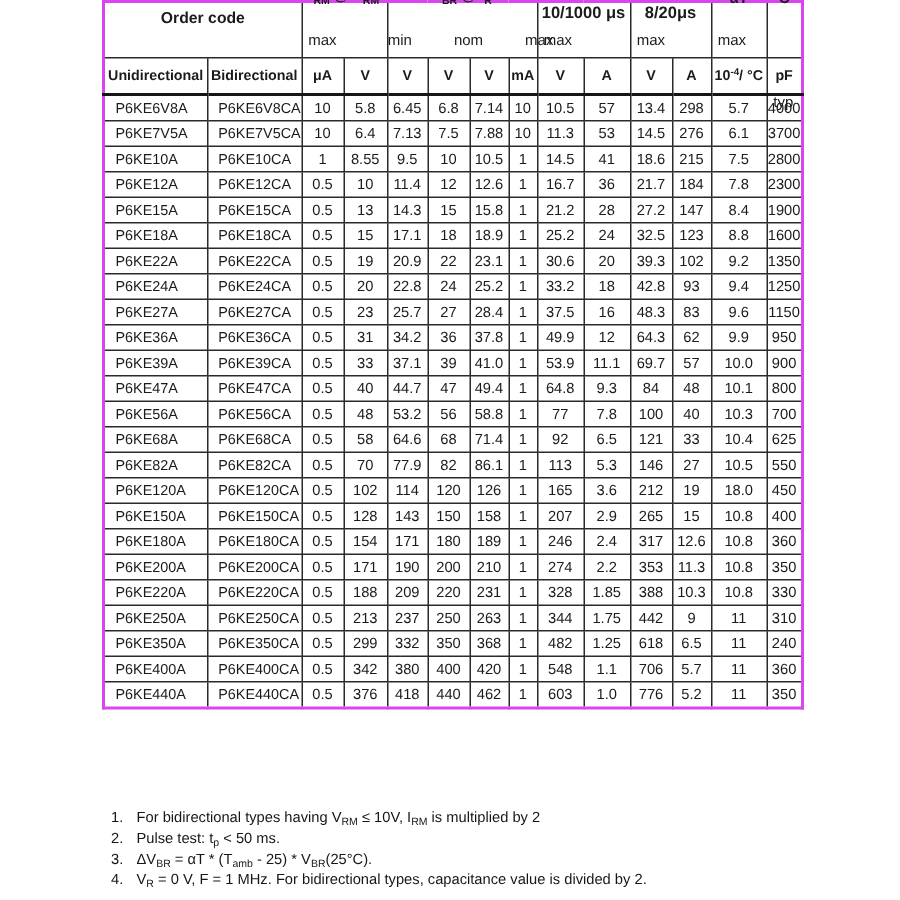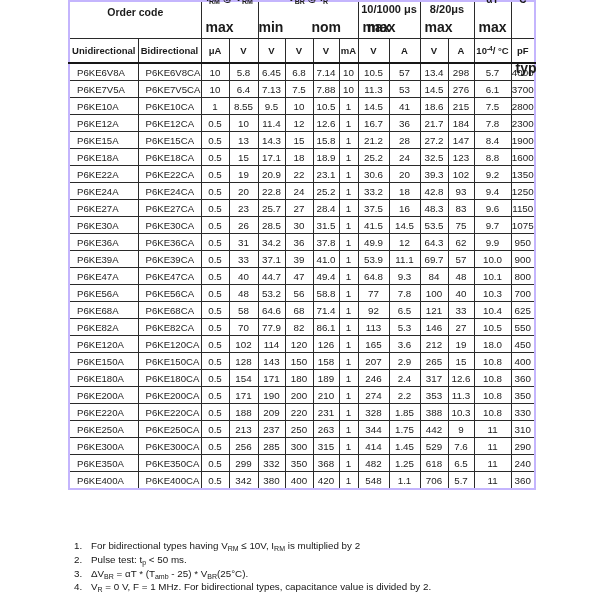--- a/index.html
+++ b/index.html
@@ -10,21 +10,21 @@
     font-family: "Liberation Sans", sans-serif;
     color: #1b1b1b;
   }
   #page { position: absolute; top: 0; left: 0; width: 600px; height: 600px; }
 
   table.ds {
     position: absolute; left: 68px; top: 0;
     border-collapse: collapse;
     table-layout: fixed;
     width: 466px;
-    border: 2px solid #c4b5fd;
+    border: 2px solid #d946ef;
     padding-left: 44px;
   }
   table.ds td { border: 1px solid #2a2a2a; padding: 0; }
 
   
   tr.grp-row td { height: 36px; position: relative; vertical-align: top; overflow: visible; }
   .order-label {
     position: absolute; top: 4px; left: 0; right: 0;
     text-align: center; font-weight: bold; font-size: 10.5px;
   }
@@ -33,21 +33,21 @@
     font-weight: bold; font-size: 10px; line-height: 12px; white-space: nowrap;
   }
   .g-l1.deep { top: -10px; }
   .g-l1.shallow { top: -8px; }
   .g-l2 {
     position: absolute; top: 0; left: 0; right: 0; text-align: center;
     font-weight: bold; font-size: 11px; line-height: 14px; white-space: nowrap;
   }
   .g-subrow {
     position: absolute; top: 19px; left: 0; right: 0;
-    display: flex; font-weight: bold; font-size: 14px; line-height: 13px; gap: 28px;
+    display: flex; font-weight: normal; font-size: 10px; line-height: 13px; gap: 28px;
   }
   .g-sub { box-sizing: border-box; }
   .g-sub.left { text-align: left; padding-left: 4px; }
   .g-sub.center { text-align: right; }
 
   
   tr.units-row td {
     height: 23px; text-align: center; vertical-align: middle;
     font-weight: bold; font-size: 9.5px;
     border-bottom: 2px solid #161616;
@@ -300,36 +300,20 @@
           <td>28.4</td>
           <td>1</td>
           <td>37.5</td>
           <td>16</td>
           <td>48.3</td>
           <td>83</td>
           <td>9.6</td>
           <td>1150</td>
         </tr>
         <tr class="data-row">
-          <td class="part">P6KE30A</td>
-          <td class="part">P6KE30CA</td>
-          <td>0.5</td>
-          <td>26</td>
-          <td>28.5</td>
-          <td>30</td>
-          <td>31.5</td>
-          <td>1</td>
-          <td>41.5</td>
-          <td>14.5</td>
-          <td>53.5</td>
-          <td>75</td>
-          <td>9.7</td>
-          <td>1075</td>
-        </tr>
-        <tr class="data-row">
           <td class="part">P6KE36A</td>
           <td class="part">P6KE36CA</td>
           <td>0.5</td>
           <td>31</td>
           <td>34.2</td>
           <td>36</td>
           <td>37.8</td>
           <td>1</td>
           <td>49.9</td>
           <td>12</td>
@@ -508,36 +492,20 @@
           <td>263</td>
           <td>1</td>
           <td>344</td>
           <td>1.75</td>
           <td>442</td>
           <td>9</td>
           <td>11</td>
           <td>310</td>
         </tr>
         <tr class="data-row">
-          <td class="part">P6KE300A</td>
-          <td class="part">P6KE300CA</td>
-          <td>0.5</td>
-          <td>256</td>
-          <td>285</td>
-          <td>300</td>
-          <td>315</td>
-          <td>1</td>
-          <td>414</td>
-          <td>1.45</td>
-          <td>529</td>
-          <td>7.6</td>
-          <td>11</td>
-          <td>290</td>
-        </tr>
-        <tr class="data-row">
           <td class="part">P6KE350A</td>
           <td class="part">P6KE350CA</td>
           <td>0.5</td>
           <td>299</td>
           <td>332</td>
           <td>350</td>
           <td>368</td>
           <td>1</td>
           <td>482</td>
           <td>1.25</td>
@@ -554,20 +522,36 @@
           <td>380</td>
           <td>400</td>
           <td>420</td>
           <td>1</td>
           <td>548</td>
           <td>1.1</td>
           <td>706</td>
           <td>5.7</td>
           <td>11</td>
           <td>360</td>
+        </tr>
+        <tr class="data-row">
+          <td class="part">P6KE440A</td>
+          <td class="part">P6KE440CA</td>
+          <td>0.5</td>
+          <td>376</td>
+          <td>418</td>
+          <td>440</td>
+          <td>462</td>
+          <td>1</td>
+          <td>603</td>
+          <td>1.0</td>
+          <td>776</td>
+          <td>5.2</td>
+          <td>11</td>
+          <td>350</td>
         </tr>
       </tbody>
   </table>
   <div id="footnotes">
       <div class="fn">
         <span class="fn-num">1.</span>
         <span class="fn-text">For bidirectional types having V<sub>RM</sub> ≤ 10V, I<sub>RM</sub> is multiplied by 2</span>
       </div>
       <div class="fn">
         <span class="fn-num">2.</span>

